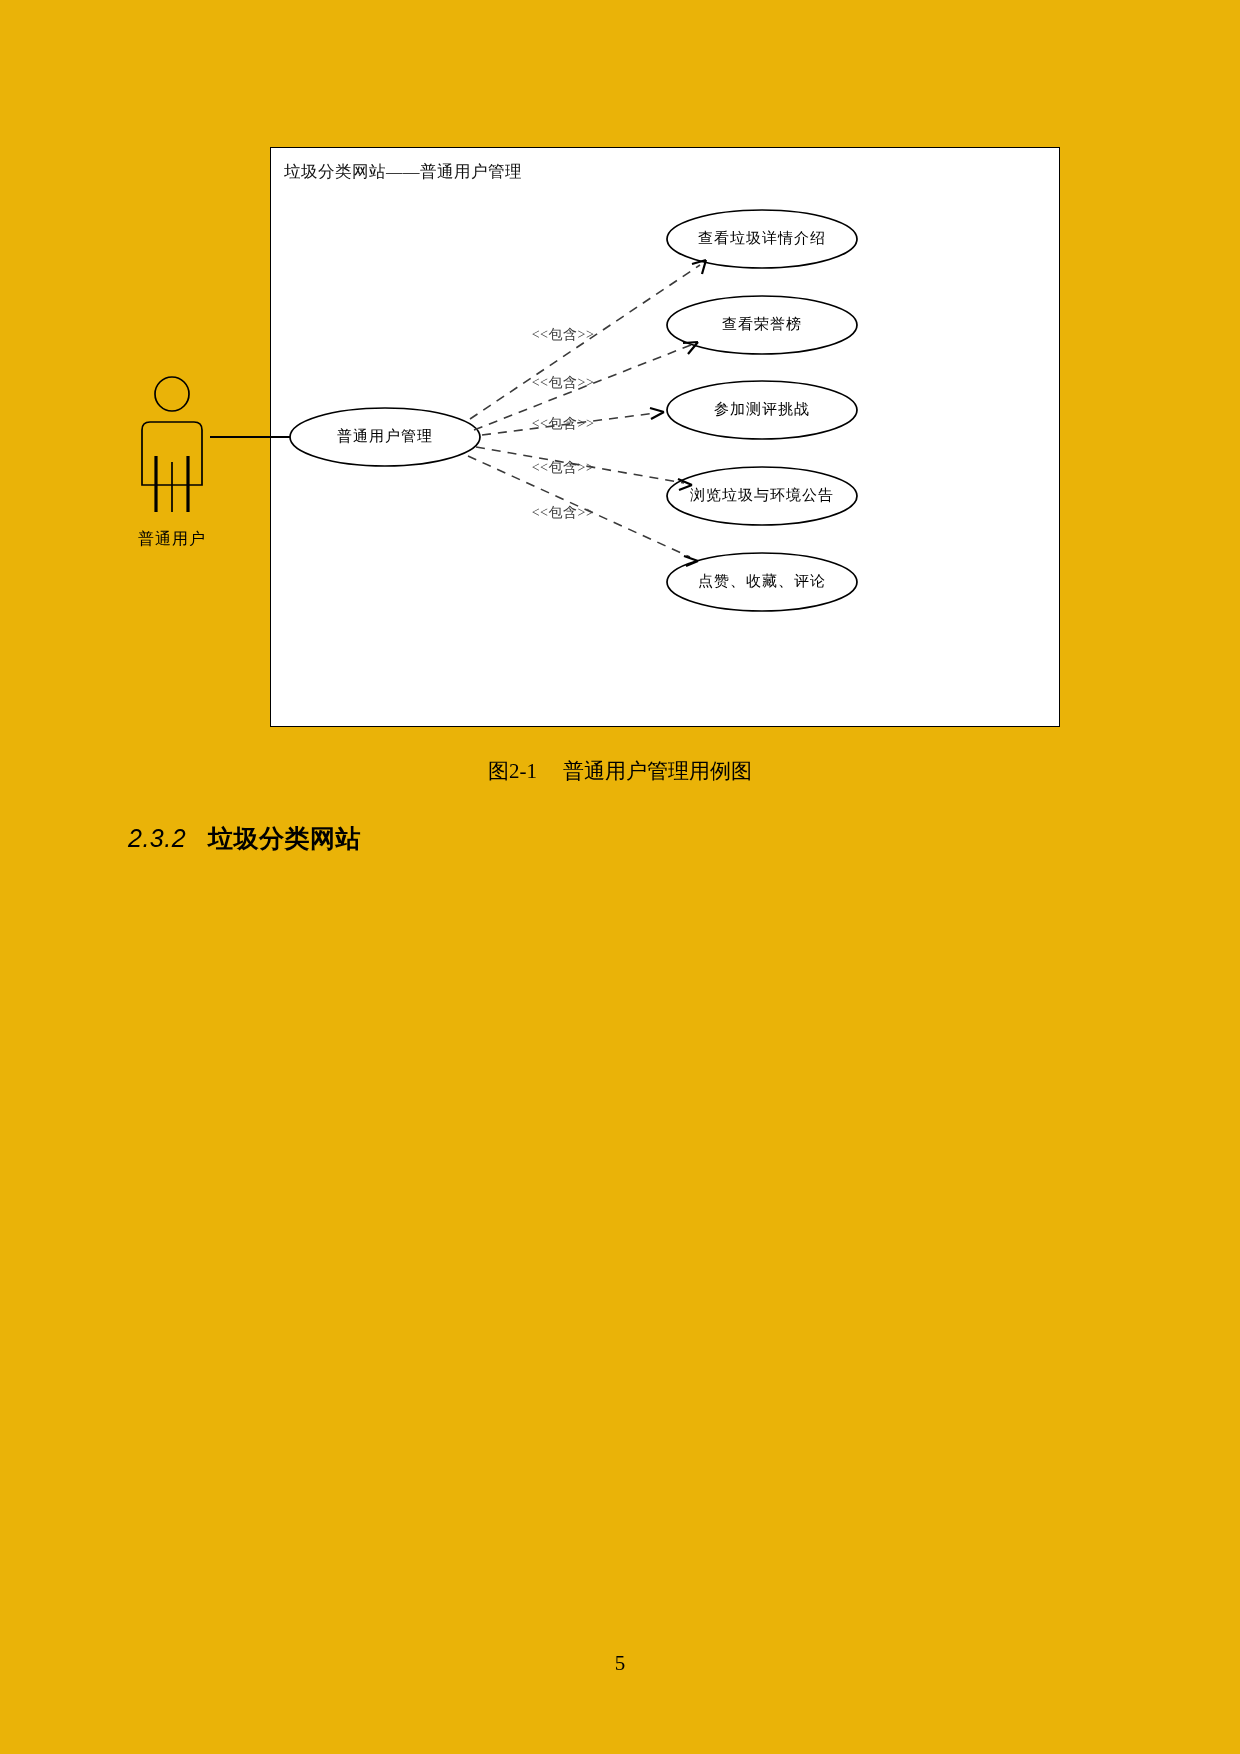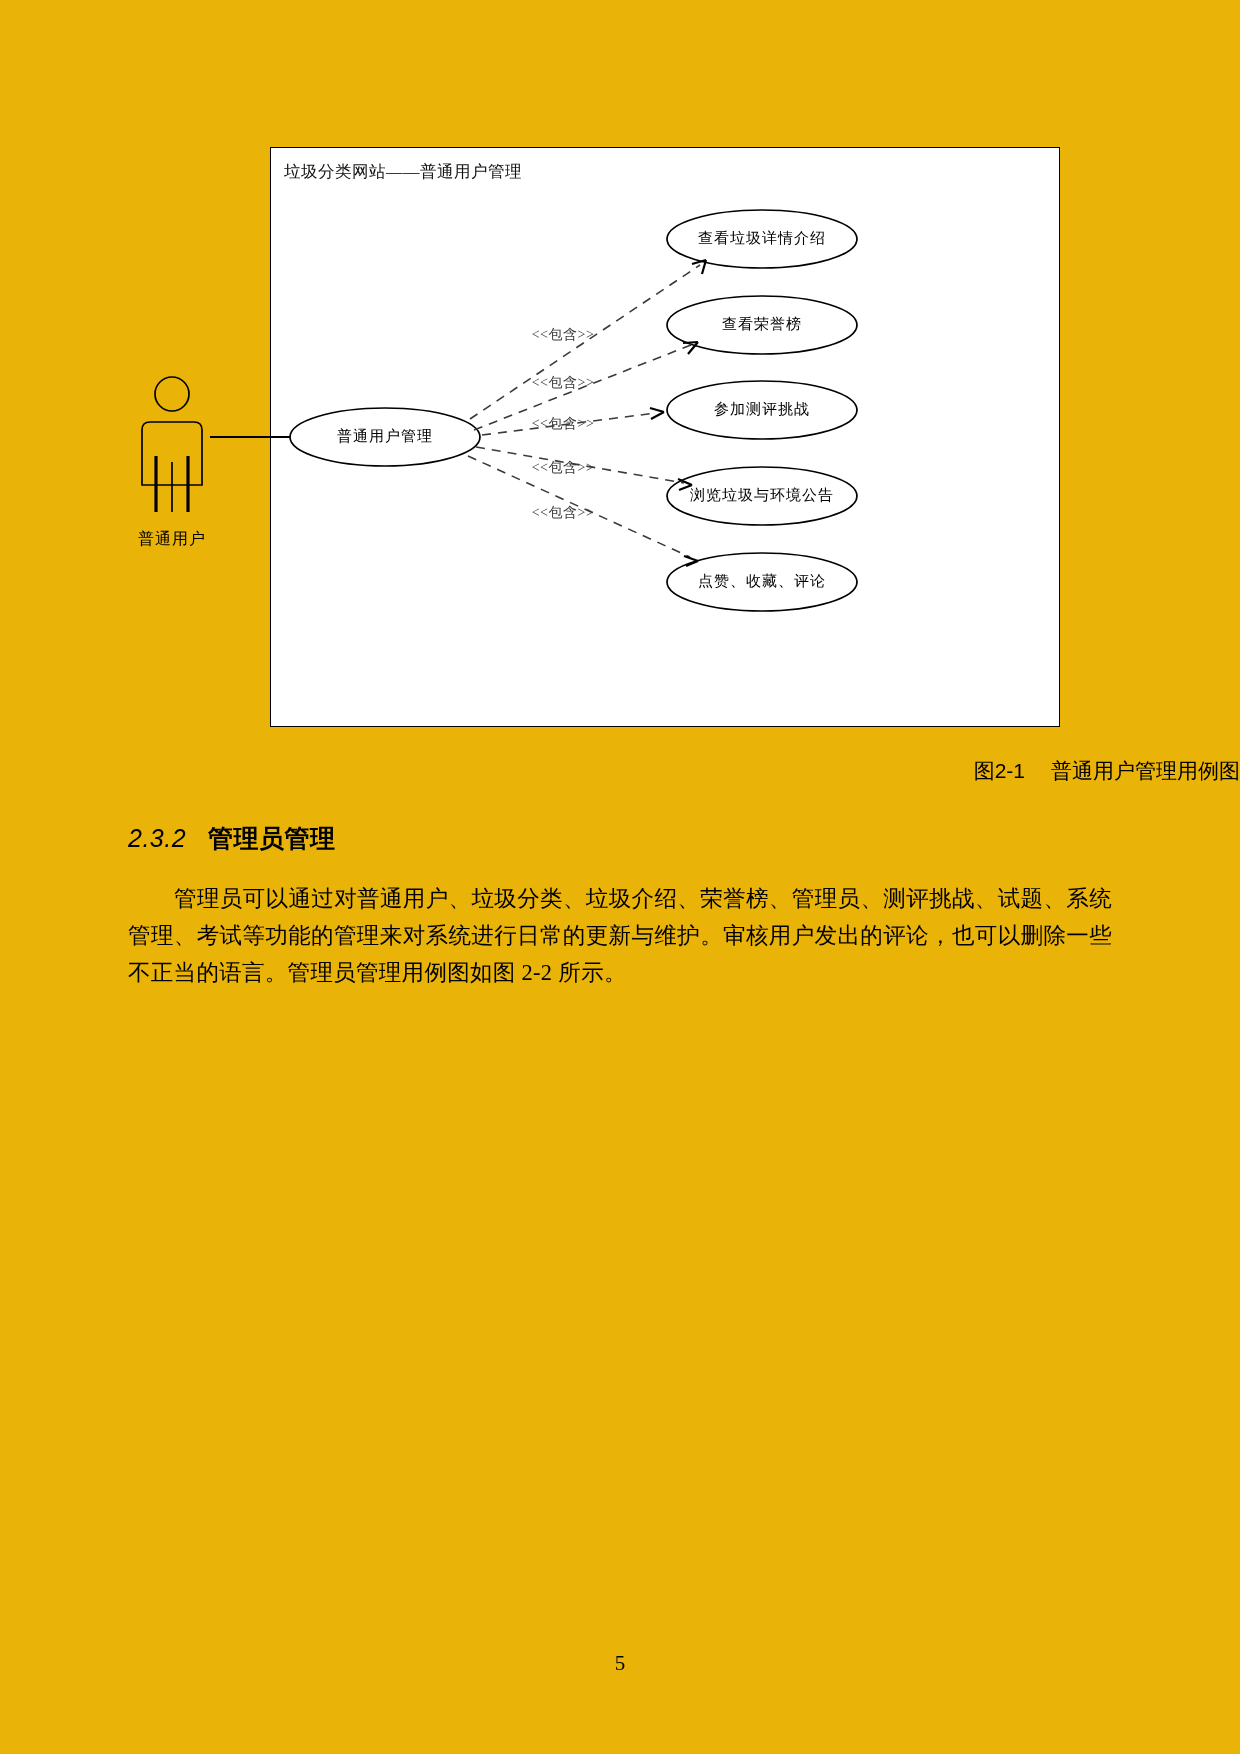--- a/index.html
+++ b/index.html
@@ -102,22 +102,22 @@
     fill: none;
     stroke-width: 3.2;
   }
 
   
   .figure-caption {
     position: absolute;
     left: 0;
     top: 757px;
     width: 1240px;
-    text-align: right;
-    font-family: Liberation Sans, sans-serif;
+    text-align: center;
+    font-family: Liberation Serif, serif;
     font-size: 21px;
     color: #000;
   }
   .figure-caption .cap-num { margin-right: 26px; }
 
   
   .section-heading {
     position: absolute;
     left: 128px;
     top: 822px;
@@ -244,20 +244,19 @@
       <text class="stereo-label" x="293" y="325">&lt;&lt;包含&gt;&gt;</text>
       <text class="stereo-label" x="293" y="370">&lt;&lt;包含&gt;&gt;</text>
     </svg>
   </div>
 
   <div class="figure-caption">
     <span class="cap-num">图2-1</span><span>普通用户管理用例图</span>
   </div>
 
   <div class="section-heading">
-    <span class="sec-num">2.3.2</span><span>管理员管理</span>
+    <span class="sec-num">2.3.2</span><span>垃圾分类网站</span>
   </div>
 
-  <div class="body-paragraph">管理员可以通过对普通用户、垃圾分类、垃圾介绍、荣誉榜、管理员、测评挑战、试题、系统管理、考试等功能的管理来对系统进行日常的更新与维护。审核用户发出的评论，也可以删除一些不正当的语言。管理员管理用例图如图 2-2 所示。</div>
 
   <div class="page-number">5</div>
 
 </div>
 
 </body></html>

